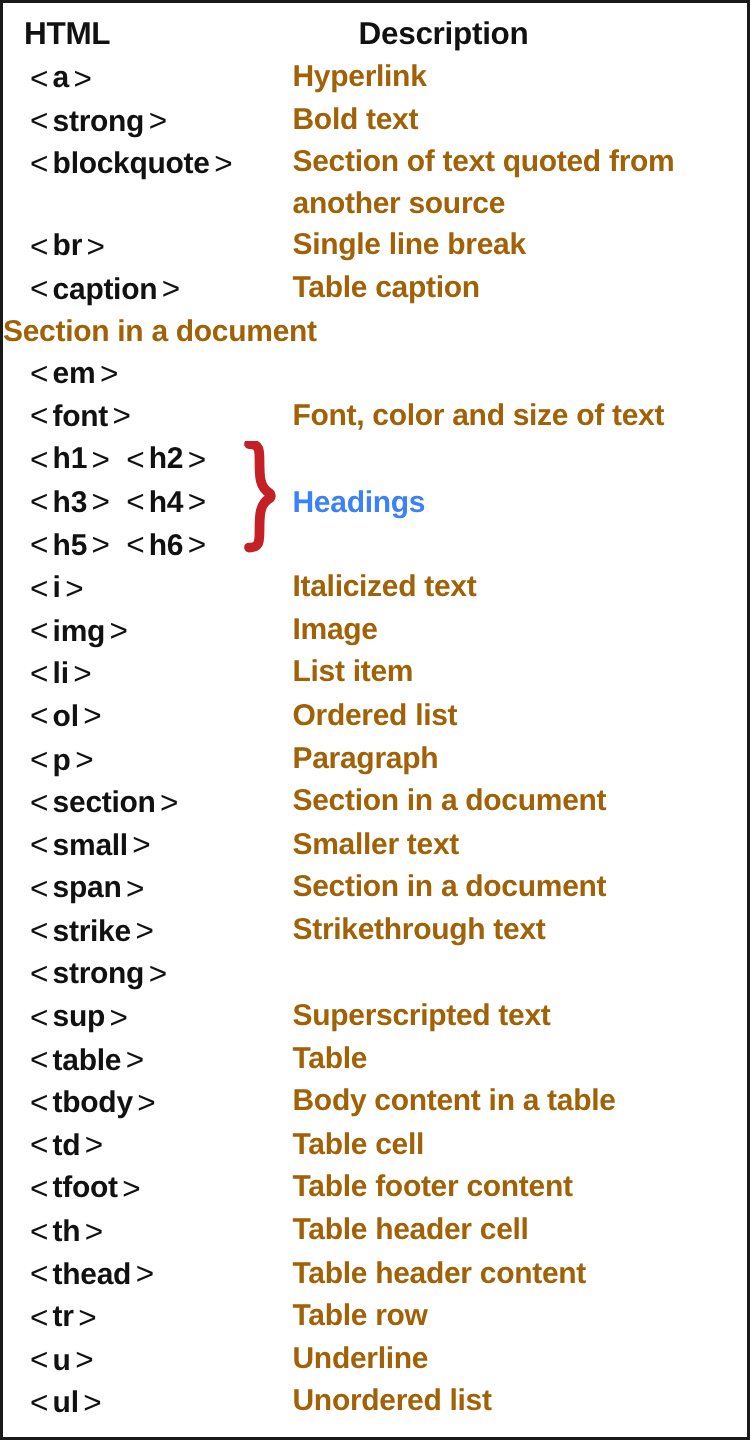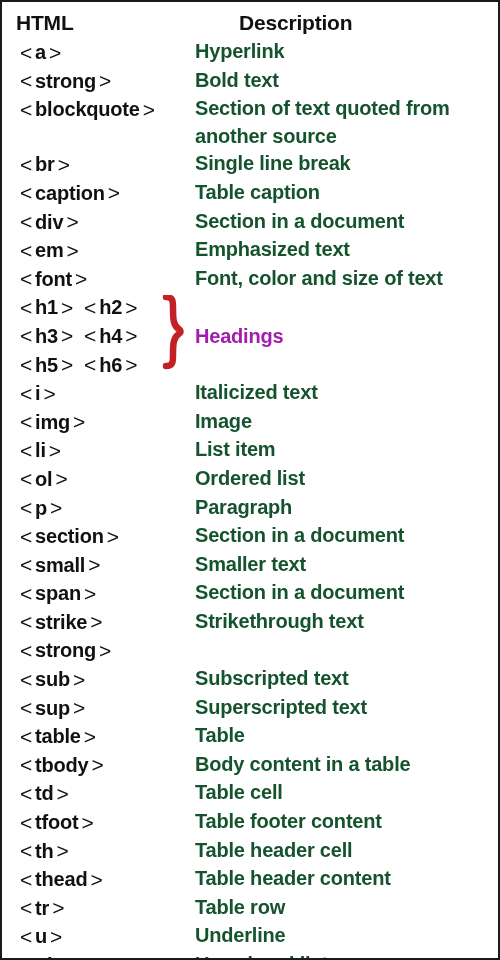--- a/index.html
+++ b/index.html
@@ -44,21 +44,21 @@
     box-sizing: border-box;
     color: #111111;
     font-weight: bold;
     font-size: 20px;
     font-stretch: condensed;
     letter-spacing: -0.2px;
     white-space: nowrap;
   }
   .col-desc {
     flex: 1 1 auto;
-    color: #14532d;
+    color: #a16207;
     font-weight: bold;
     font-size: 20px;
     font-stretch: condensed;
     letter-spacing: -0.2px;
     padding-right: 6px;
   }
   .header-row .col-tag,
   .header-row .col-desc {
     color: #111111;
     font-size: 21px;
@@ -105,21 +105,21 @@
     top: 2px;
     width: 26px;
     height: 76px;
     pointer-events: none;
   }
   .brace svg { display: block; }
   .heading-group .hg-label {
     flex: 1 1 auto;
     display: flex;
     align-items: center;
-    color: #a21caf;
+    color: #3b82f6;
     font-weight: bold;
     font-size: 20px;
     font-stretch: condensed;
     letter-spacing: -0.2px;
     padding-left: 0px;
   }
   .desc-wrap {
     line-height: 27.6px;
   }
   .desc-line2 { display: block; }
@@ -150,26 +150,24 @@
         </div>
         <div class="row">
           <div class="col-tag indented"><span class="tag"><span class="br-open">&lt;</span><span>br</span><span class="br-close">&gt;</span></span></div>
           <div class="col-desc desc-wrap"><span>Single line break</span></div>
         </div>
         <div class="row">
           <div class="col-tag indented"><span class="tag"><span class="br-open">&lt;</span><span>caption</span><span class="br-close">&gt;</span></span></div>
           <div class="col-desc desc-wrap"><span>Table caption</span></div>
         </div>
         <div class="row">
-          <div class="col-tag indented"><span class="tag"><span class="br-open">&lt;</span><span>div</span><span class="br-close">&gt;</span></span></div>
           <div class="col-desc desc-wrap"><span>Section in a document</span></div>
         </div>
         <div class="row">
           <div class="col-tag indented"><span class="tag"><span class="br-open">&lt;</span><span>em</span><span class="br-close">&gt;</span></span></div>
-          <div class="col-desc desc-wrap"><span>Emphasized text</span></div>
         </div>
         <div class="row">
           <div class="col-tag indented"><span class="tag"><span class="br-open">&lt;</span><span>font</span><span class="br-close">&gt;</span></span></div>
           <div class="col-desc desc-wrap"><span>Font, color and size of text</span></div>
         </div>
       </div>
 
     <div class="heading-group">
       <div class="hg-tags" id="heading-rows">
           <div class="row">
@@ -229,24 +227,20 @@
           <div class="col-desc desc-wrap"><span>Section in a document</span></div>
         </div>
         <div class="row">
           <div class="col-tag indented"><span class="tag"><span class="br-open">&lt;</span><span>strike</span><span class="br-close">&gt;</span></span></div>
           <div class="col-desc desc-wrap"><span>Strikethrough text</span></div>
         </div>
         <div class="row">
           <div class="col-tag indented"><span class="tag"><span class="br-open">&lt;</span><span>strong</span><span class="br-close">&gt;</span></span></div>
         </div>
         <div class="row">
-          <div class="col-tag indented"><span class="tag"><span class="br-open">&lt;</span><span>sub</span><span class="br-close">&gt;</span></span></div>
-          <div class="col-desc desc-wrap"><span>Subscripted text</span></div>
-        </div>
-        <div class="row">
           <div class="col-tag indented"><span class="tag"><span class="br-open">&lt;</span><span>sup</span><span class="br-close">&gt;</span></span></div>
           <div class="col-desc desc-wrap"><span>Superscripted text</span></div>
         </div>
         <div class="row">
           <div class="col-tag indented"><span class="tag"><span class="br-open">&lt;</span><span>table</span><span class="br-close">&gt;</span></span></div>
           <div class="col-desc desc-wrap"><span>Table</span></div>
         </div>
         <div class="row">
           <div class="col-tag indented"><span class="tag"><span class="br-open">&lt;</span><span>tbody</span><span class="br-close">&gt;</span></span></div>
           <div class="col-desc desc-wrap"><span>Body content in a table</span></div>

